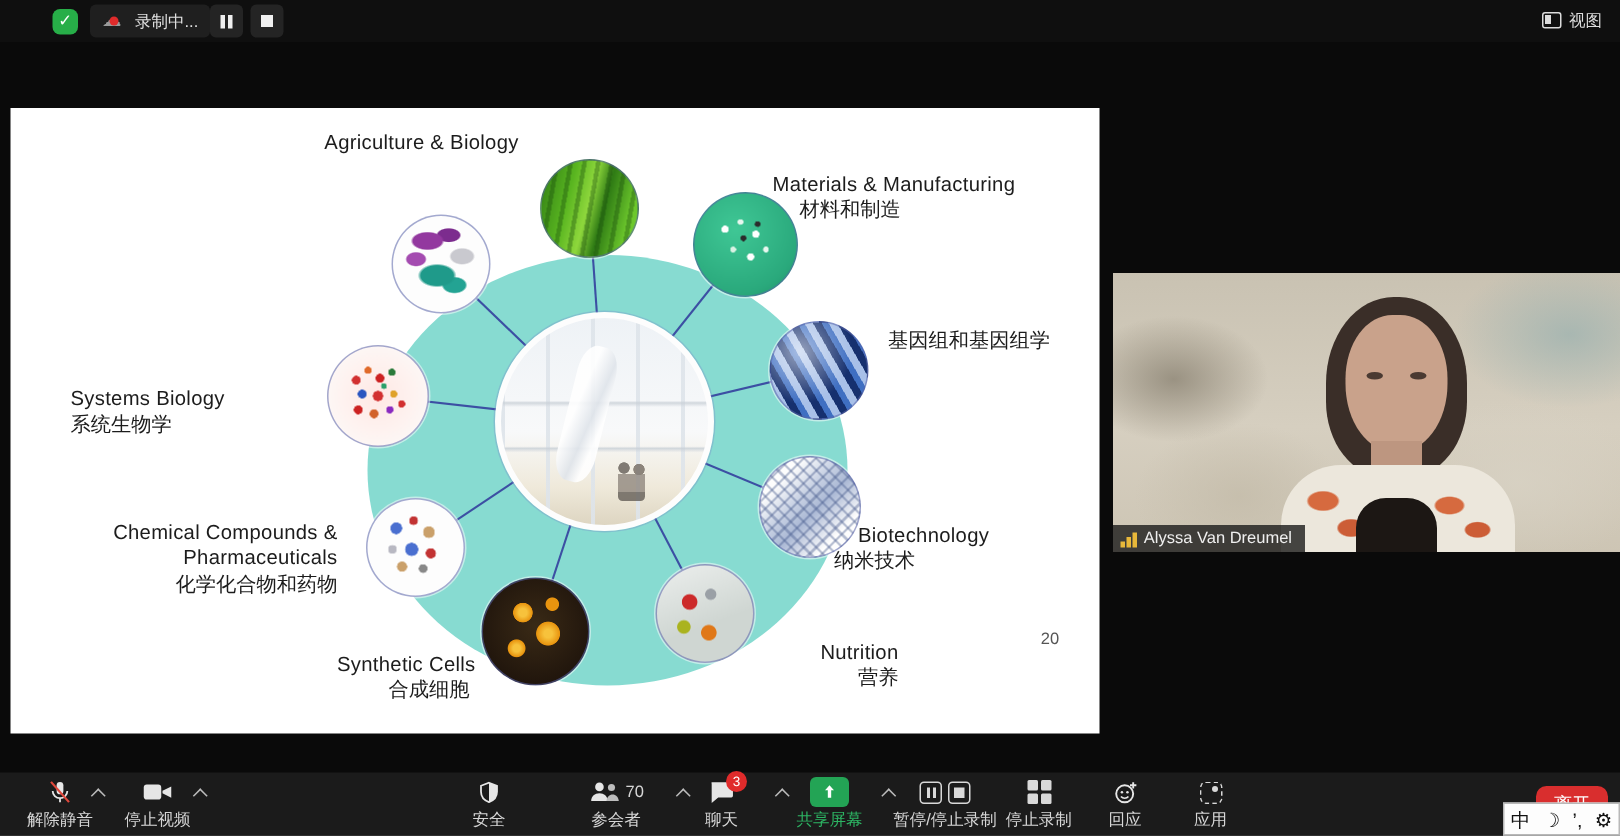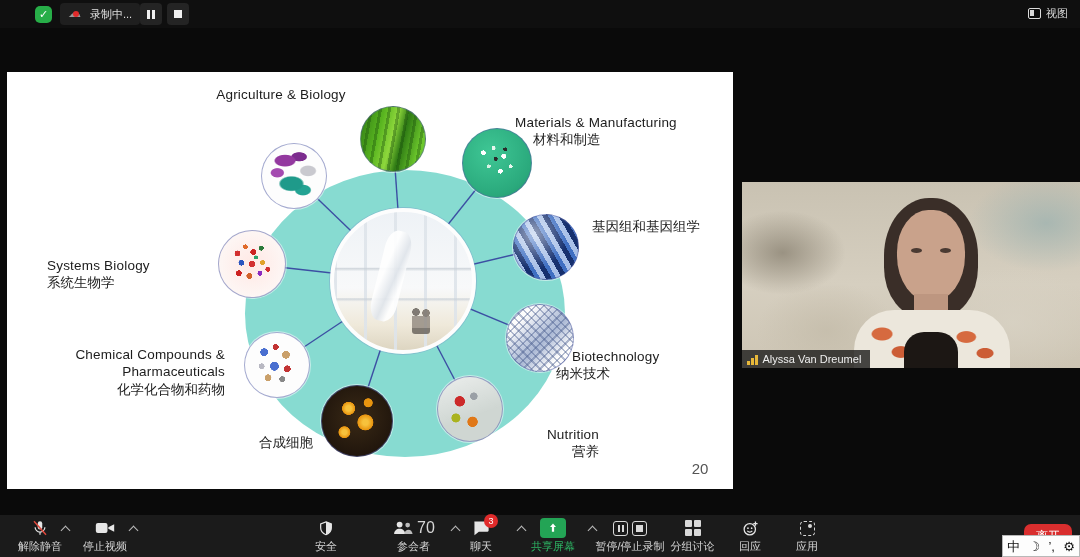--- a/index.html
+++ b/index.html
@@ -128,22 +128,22 @@
   #l-materials .zh { margin-left:18px; }
   #l-systems { left:40px; top:185px; width:160px; text-align:left; }
   #l-genomes { left:585px; top:146px; width:120px; text-align:left; }
   #l-chemical { left:18px; top:274px; width:200px; text-align:right; }
   #l-nano { left:549px; top:276px; width:160px; text-align:left; }
   #l-nano .en { margin-left:16px; }
   #l-synthetic { left:150px; top:362px; width:160px; text-align:right; }
   #l-synthetic .zh { margin-right:4px; }
   #l-nutrition { left:482px; top:354px; width:110px; text-align:right; }
   #l-nutrition .en { margin-left:14px; }
-  #page-num { position:absolute; left:678px; top:388px; width:30px; text-align:center;
-    color:#555; font-size:15px; }
+  #page-num { position:absolute; left:678px; top:348px; width:30px; text-align:center;
+    color:#555; font-size:11px; }
 
   
   #video-thumb { position:absolute; left:742px; top:182px; width:338px; height:186px; background:#ec4899; overflow:hidden; }
   #vbg { position:absolute; inset:0;
     background:
       radial-gradient(ellipse 90px 60px at 12% 38%, #8c8474cc, transparent 70%),
       radial-gradient(ellipse 110px 70px at 90% 22%, #9fb3b0cc, transparent 70%),
       radial-gradient(ellipse 120px 80px at 80% 75%, #d8d2c4cc, transparent 70%),
       radial-gradient(ellipse 100px 70px at 25% 80%, #c4bcaacc, transparent 70%),
       linear-gradient(180deg,#c9c2b2,#d6cfc0 55%,#cdc5b4); }
@@ -187,21 +187,21 @@
   #share-label { color:#2db463 !important; }
   .rec-outline { width:15px; height:15px; border:1.5px solid #d9d9d9; border-radius:3px; display:flex;
     align-items:center; justify-content:center; gap:2px; }
   .rec-outline .b { width:2px; height:7px; background:#d9d9d9; }
   .rec-outline .s { width:7px; height:7px; background:#d9d9d9; }
   #grid-icon { display:grid; grid-template-columns:7px 7px; grid-template-rows:7px 7px; gap:2px; }
   #grid-icon i { background:#d9d9d9; border-radius:1px; }
   #apps-icon { width:15px; height:15px; border:1.5px dashed #d9d9d9; border-radius:4px; position:relative; }
   #apps-icon::after { content:""; position:absolute; right:2px; top:2px; width:4px; height:4px;
     background:#d9d9d9; border-radius:50%; }
-  #count-70 { color:#d6d6d6; font-size:16px; margin-left:3px; }
+  #count-70 { color:#d6d6d6; font-size:11px; margin-left:3px; }
 
   #leave-btn { position:absolute; right:8px; top:524px; background:#d92e2e; color:#fff; font-size:12px;
     padding:4px 12px; border-radius:7px; z-index:5; }
   #ime-bar { position:absolute; right:0; bottom:0; width:78px; height:22px; background:#fdfdfd;
     border:1px solid #b8b8b8; display:flex; align-items:center; justify-content:space-around;
     color:#111; z-index:6; }
   #ime-bar .ik { font-size:13px; line-height:1; }
 </style>
 </head>
 <body>
@@ -271,20 +271,21 @@
   </div>
   <div class="nlabel" id="l-chemical">
     <div class="en">Chemical Compounds &amp; Pharmaceuticals</div>
       <div class="zh">化学化合物和药物</div>
   </div>
   <div class="nlabel" id="l-nano">
     <div class="en">Biotechnology</div>
       <div class="zh">纳米技术</div>
   </div>
   <div class="nlabel" id="l-synthetic">
+    <div class="en">Synthetic Cells</div>
       <div class="zh">合成细胞</div>
   </div>
   <div class="nlabel" id="l-nutrition">
     <div class="en">Nutrition</div>
       <div class="zh">营养</div>
   </div>
 
   <div id="page-num">20</div>
 </div>
 
@@ -393,21 +394,21 @@
 
   <div class="titem" style="left:665px; width:55px;">
     <span class="ticon">
       <span id="grid-icon">
           <i></i>
           <i></i>
           <i></i>
           <i></i>
         </span>
     </span>
-    <span class="tlabel">分组讨论</span>
+    <span class="tlabel">停止录制</span>
   </div>
 
   <div class="titem" style="left:730px; width:40px;">
     <span class="ticon">
       <svg width="17" height="17" viewBox="0 0 24 24">
         <circle cx="11" cy="13" r="8" fill="none" stroke="#e6e6e6" stroke-width="1.8"></circle>
         <circle cx="8.4" cy="11.5" r="1.2" fill="#e6e6e6"></circle>
         <circle cx="13.6" cy="11.5" r="1.2" fill="#e6e6e6"></circle>
         <path d="M7.5 15.5a4.5 4.5 0 0 0 7 0" fill="none" stroke="#e6e6e6" stroke-width="1.6"></path>
         <path d="M19 2v6M16 5h6" stroke="#e6e6e6" stroke-width="1.8"></path>

